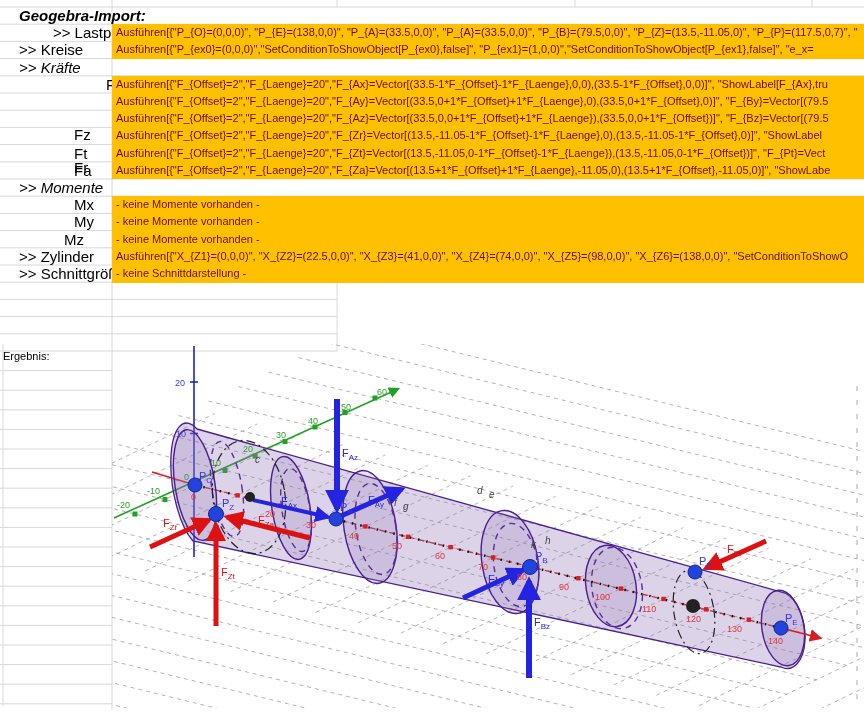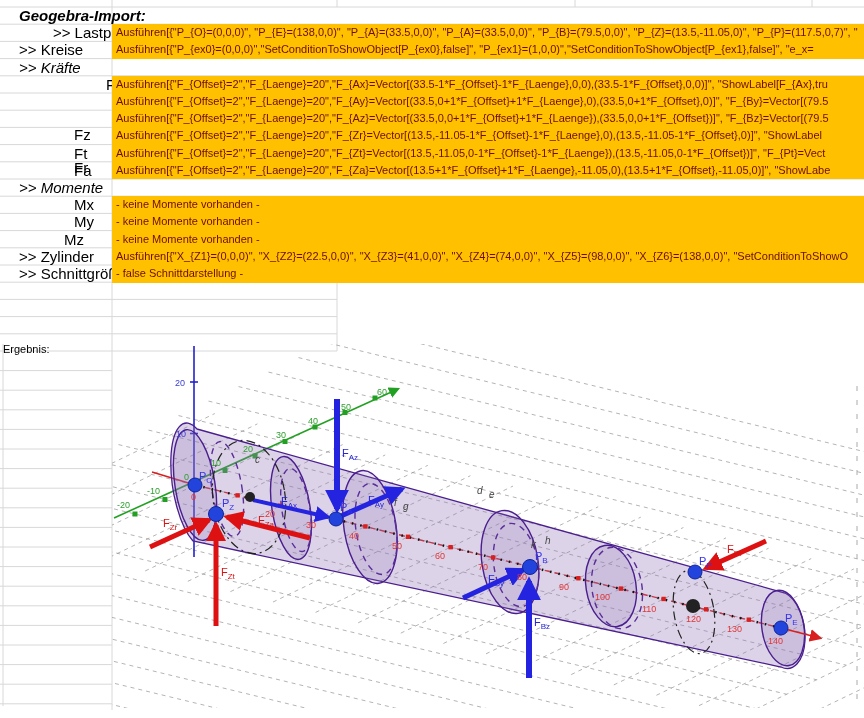--- a/index.html
+++ b/index.html
@@ -8,21 +8,21 @@
   #bg{position:absolute;left:0;top:0;z-index:0;}
   #rows{position:absolute;left:0;top:0;z-index:1;width:864px;}
   .rlabel{position:absolute;left:16px;width:132px;height:17.2px;line-height:17.4px;
           font-size:15px;color:#000;white-space:nowrap;overflow:hidden;padding-left:3px;box-sizing:border-box;}
   .rlabel.header{font-weight:bold;font-style:italic;}
   .rlabel.italic{font-style:italic;}
   .rlabel.indent{padding-left:58px;}
   .rvalue{position:absolute;left:112px;width:752px;height:17.6px;line-height:17.4px;
           font-size:11px;color:#6e0e00;white-space:nowrap;overflow:hidden;padding-left:4px;box-sizing:border-box;}
   .rvalue.filled{background:#FFC000;}
-  #ergebnis{position:absolute;left:3px;top:343px;z-index:1;font-size:11px;color:#000;}
+  #ergebnis{position:absolute;left:3px;top:350px;z-index:1;font-size:11px;color:#000;}
 </style>
 </head>
 <body>
 
 <div id="app">
   <svg id="bg" width="864" height="718">
       <line x1="0" y1="7" x2="864" y2="7" stroke="#D8D8D8" stroke-width="1"></line>
       <line x1="0" y1="24.2" x2="864" y2="24.2" stroke="#D8D8D8" stroke-width="1"></line>
       <line x1="0" y1="41.4" x2="864" y2="41.4" stroke="#D8D8D8" stroke-width="1"></line>
       <line x1="0" y1="58.599999999999994" x2="864" y2="58.599999999999994" stroke="#D8D8D8" stroke-width="1"></line>
@@ -262,16 +262,16 @@
       <div class="rvalue" style="top: 179px;"></div>
       <div class="rlabel indent" style="top: 196.2px;">Mx</div>
       <div class="rvalue filled" style="top: 196.2px;">- keine Momente vorhanden -</div>
       <div class="rlabel indent" style="top: 213.4px;">My</div>
       <div class="rvalue filled" style="top: 213.4px;">- keine Momente vorhanden -</div>
       <div class="rlabel indent" style="top: 230.6px; padding-left: 48px;">Mz</div>
       <div class="rvalue filled" style="top: 230.6px;">- keine Momente vorhanden -</div>
       <div class="rlabel plain" style="top: 247.8px;">&gt;&gt; Zylinder</div>
       <div class="rvalue filled" style="top: 247.8px;">Ausführen[{"X_{Z1}=(0,0,0)", "X_{Z2}=(22.5,0,0)", "X_{Z3}=(41,0,0)", "X_{Z4}=(74,0,0)", "X_{Z5}=(98,0,0)", "X_{Z6}=(138,0,0)", "SetConditionToShowO</div>
       <div class="rlabel plain" style="top: 265px;">&gt;&gt; Schnittgrößen:</div>
-      <div class="rvalue filled" style="top: 265px;">- false Schnittdarstellung -</div>
+      <div class="rvalue filled" style="top: 265px;">- keine Schnittdarstellung -</div>
     </div>
   <div id="ergebnis">Ergebnis:</div>
 </div>
 
 </body></html>

